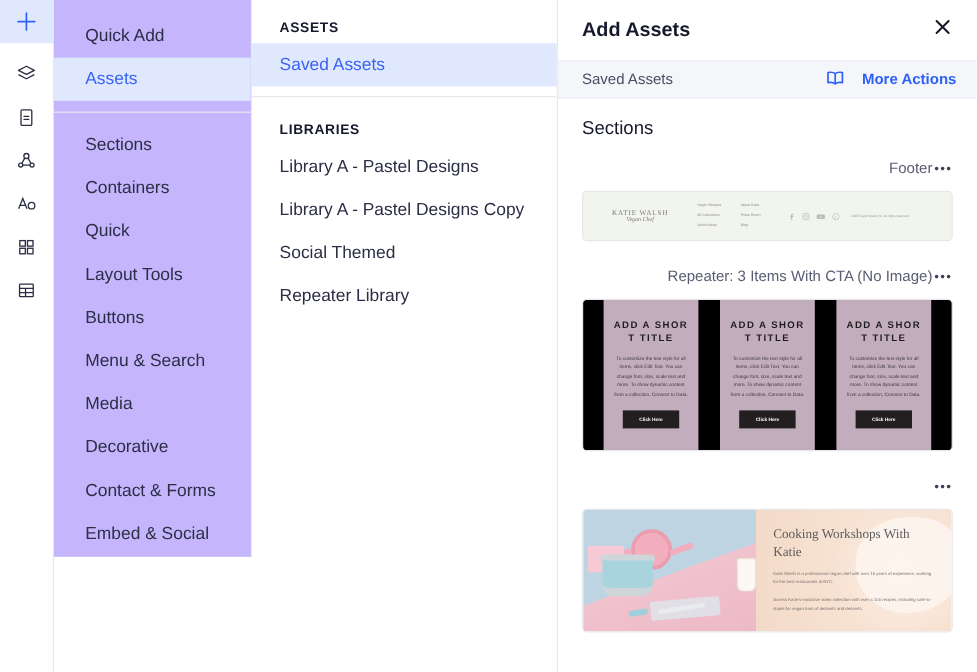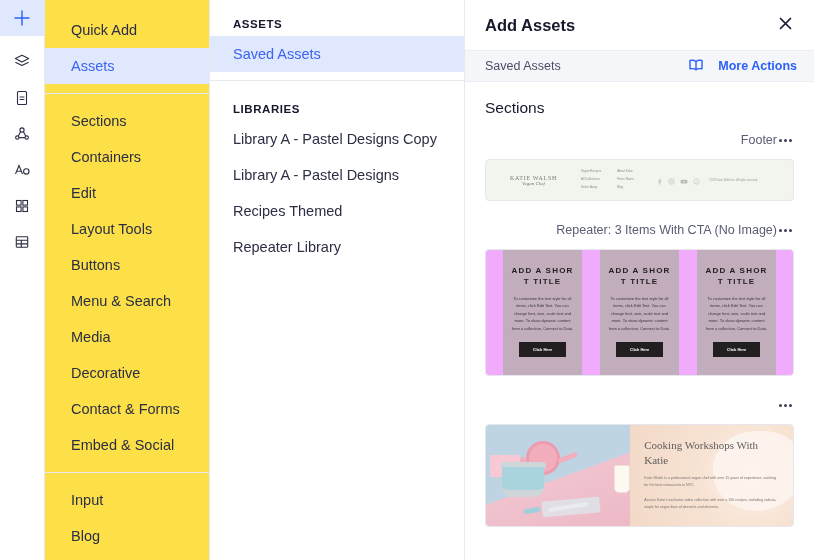--- a/index.html
+++ b/index.html
@@ -24,22 +24,22 @@
     width: 45px; height: 36px;
     display: flex; align-items: center; justify-content: center;
     cursor: pointer;
   }
   .rail-btn.active { background: #dfe8fd; }
   .rail-btn svg { display: block; }
   .rail-gap { height: 8px; }
 
   
   .nav {
-    width: 165px; flex: 0 0 165px; height: 560px;
-    background: #fde047;
+    width: 165px; flex: 0 0 165px; height: 464px;
+    background: #c4b5fd;
     border-right: 1px solid #e8e9ee;
     padding-top: 12px;
     overflow: hidden;
   }
   .nav-item {
     height: 36px; line-height: 36px;
     padding: 0 0 0 26px;
     font-size: 14.5px;
     color: #2b2e44;
     cursor: pointer;
@@ -118,21 +118,21 @@
   .ft-logo { width: 95px; text-align: center; font-family: "Liberation Serif", serif; color: #7a7d73; }
   .ft-logo .n { font-size: 6px; letter-spacing: .7px; }
   .ft-logo .s { font-size: 5px; font-style: italic; }
   .ft-cols { display: flex; gap: 16px; font-size: 3px; color: #8e9188; line-height: 2.6; }
   .ft-cols div span { display: block; }
   .ft-social { display: flex; align-items: center; gap: 5px; margin-left: 22px; }
   .ft-social svg { opacity: .55; }
   .ft-copy { font-size: 2.6px; color: #9b9e95; margin-left: 4px; }
 
   
-  .thumb-rep { height: 127px; background: #f0abfc; display: flex; padding: 0; }
+  .thumb-rep { height: 127px; background: #000000; display: flex; padding: 0; }
   .rep-card {
     flex: 1 1 0; background: #c2adbd; margin: 0 9px;
     display: flex; flex-direction: column; align-items: center;
     padding: 16px 8px 0 8px; text-align: center;
   }
   .rep-card:first-child { margin-left: 17px; }
   .rep-card:last-child { margin-right: 17px; }
   .rep-title {
     font-size: 8px; font-weight: bold; letter-spacing: 1.2px;
     color: #201d1e; line-height: 1.35; word-break: break-all;
@@ -277,41 +277,41 @@
       </span>
     </div>
   </div>
 
   <div class="nav">
     <div class="nav-item">Quick Add</div>
     <div class="nav-item selected">Assets</div>
     <div class="nav-divider"></div>
     <div class="nav-item">Sections</div>
     <div class="nav-item">Containers</div>
-    <div class="nav-item">Edit</div>
+    <div class="nav-item">Quick</div>
     <div class="nav-item">Layout Tools</div>
     <div class="nav-item">Buttons</div>
     <div class="nav-item">Menu &amp; Search</div>
     <div class="nav-item">Media</div>
     <div class="nav-item">Decorative</div>
     <div class="nav-item">Contact &amp; Forms</div>
     <div class="nav-item">Embed &amp; Social</div>
     <div class="nav-divider"></div>
     <div class="nav-item">Input</div>
     <div class="nav-item">Blog</div>
   </div>
 
   <div class="assets-col">
     <div class="col-head">ASSETS</div>
     <div class="assets-item selected">Saved Assets</div>
     <div class="assets-divider"></div>
     <div class="col-head lib-head">LIBRARIES</div>
+    <div class="assets-item">Library A - Pastel Designs</div>
     <div class="assets-item">Library A - Pastel Designs Copy</div>
-    <div class="assets-item">Library A - Pastel Designs</div>
-    <div class="assets-item">Recipes Themed</div>
+    <div class="assets-item">Social Themed</div>
     <div class="assets-item">Repeater Library</div>
   </div>
 
   <div class="panel">
 
     <div class="panel-top">
       <div class="panel-title">Add Assets</div>
       <div class="close-btn">
         <span>
           <svg width="17" height="17" viewBox="0 0 17 17">

